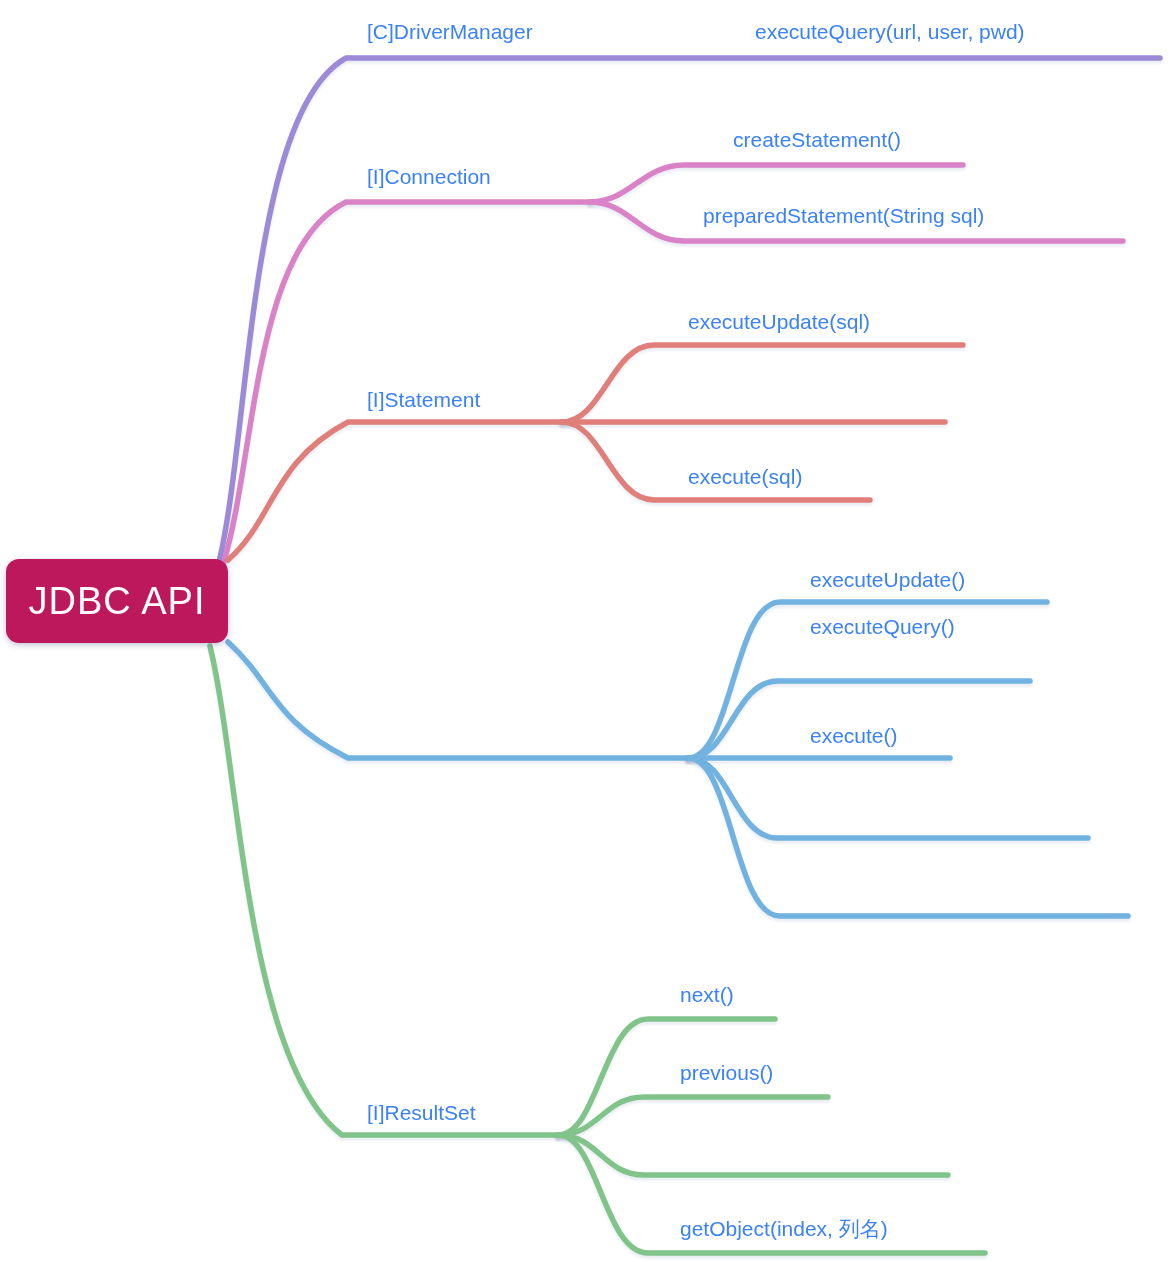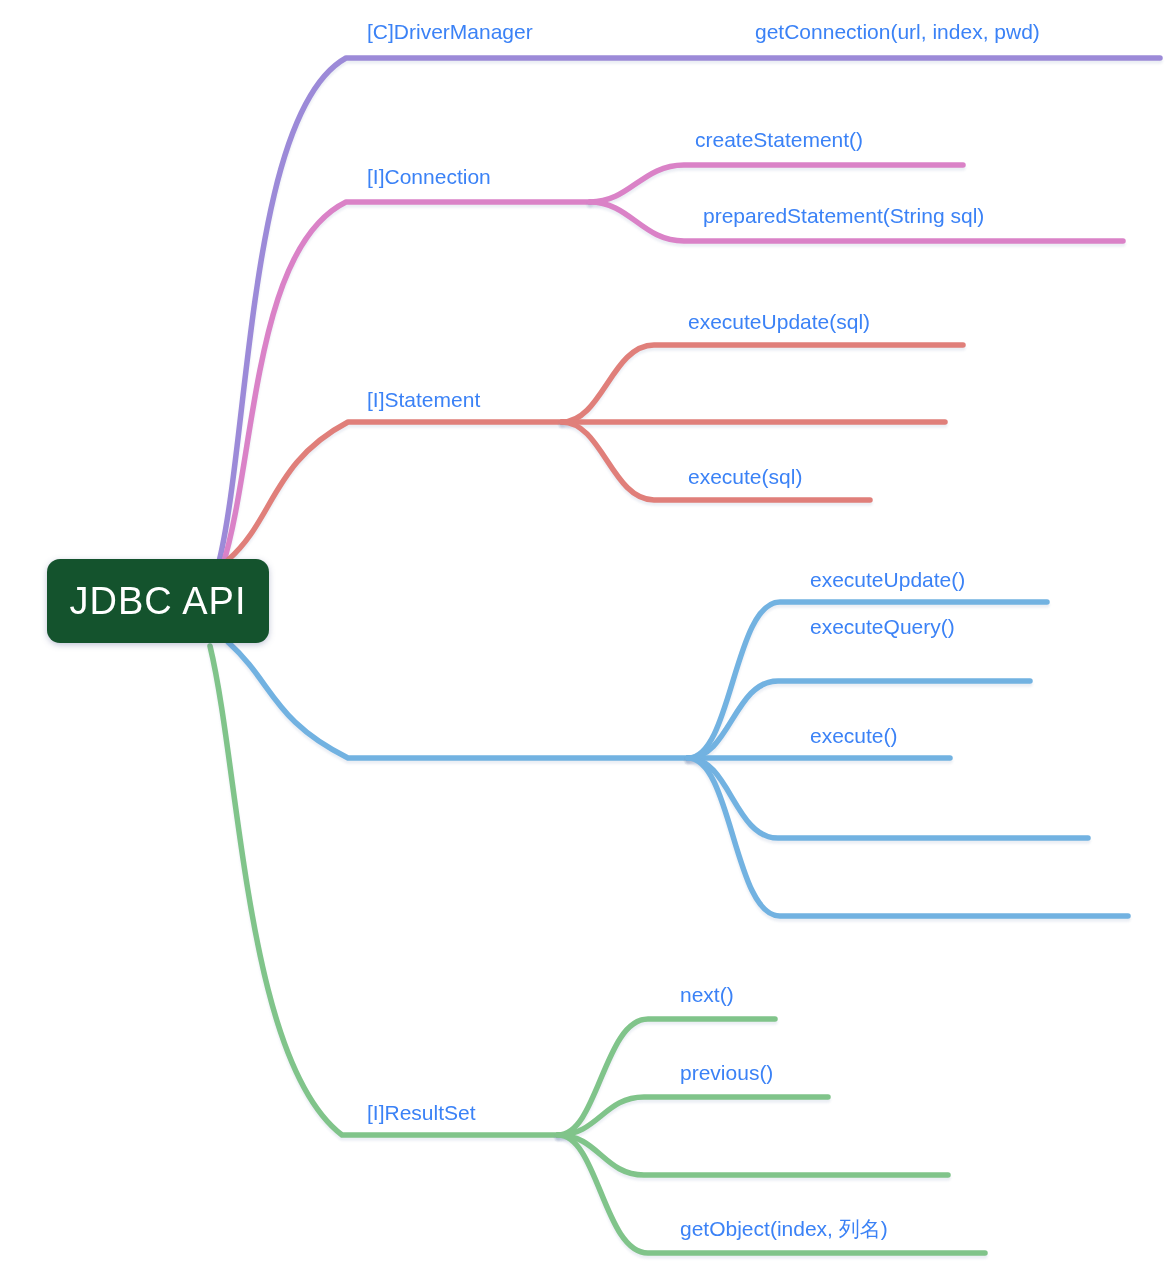--- a/index.html
+++ b/index.html
@@ -79,32 +79,32 @@
     <path d="M 688,758 C 730,758 734,838 778,838 L 1088,838" stroke="#72b2e1"></path>
     <path d="M 688,758 C 732,758 734,916 780,916 L 1128,916" stroke="#72b2e1"></path>
 
     <path d="M 210,646 C 240,770 246,1062 342,1135 L 558,1135" stroke="#80c48a"></path>
     <path d="M 558,1135 C 598,1135 604,1019 648,1019 L 775,1019" stroke="#80c48a"></path>
     <path d="M 558,1135 C 598,1135 604,1097 644,1097 L 828,1097" stroke="#80c48a"></path>
     <path d="M 558,1135 C 598,1135 604,1175 644,1175 L 948,1175" stroke="#80c48a"></path>
     <path d="M 558,1135 C 598,1135 604,1253 648,1253 L 985,1253" stroke="#80c48a"></path>
   </svg>
 
-  <div class="root-node" style="background-color: #14532d; margin-left: 41px;">
+  <div class="root-node" style="background-color: #be185d;">
     <span style="color: rgb(255, 255, 255);">JDBC API</span>
   </div>
 
   <div class="node-label" style="left:367px; top:18px">[C]DriverManager</div>
   <div class="node-label" style="left:367px; top:163px">[I]Connection</div>
   <div class="node-label" style="left:367px; top:386px">[I]Statement</div>
   <div class="node-label" style="left:367px; top:1099px">[I]ResultSet</div>
 
-  <div class="node-label" style="left:755px; top:18px">getConnection(url, index, pwd)</div>
+  <div class="node-label" style="left:755px; top:18px">executeQuery(url, user, pwd)</div>
 
-  <div class="node-label" style="left:695px; top:126px">createStatement()</div>
+  <div class="node-label" style="left:733px; top:126px">createStatement()</div>
   <div class="node-label" style="left:703px; top:202px">preparedStatement(String sql)</div>
 
   <div class="node-label" style="left:688px; top:308px">executeUpdate(sql)</div>
   <div class="node-label" style="left:688px; top:463px">execute(sql)</div>
 
   <div class="node-label" style="left:810px; top:566px">executeUpdate()</div>
   <div class="node-label" style="left:810px; top:613px">executeQuery()</div>
   <div class="node-label" style="left:810px; top:722px">execute()</div>
 
   <div class="node-label" style="left:680px; top:981px">next()</div>

